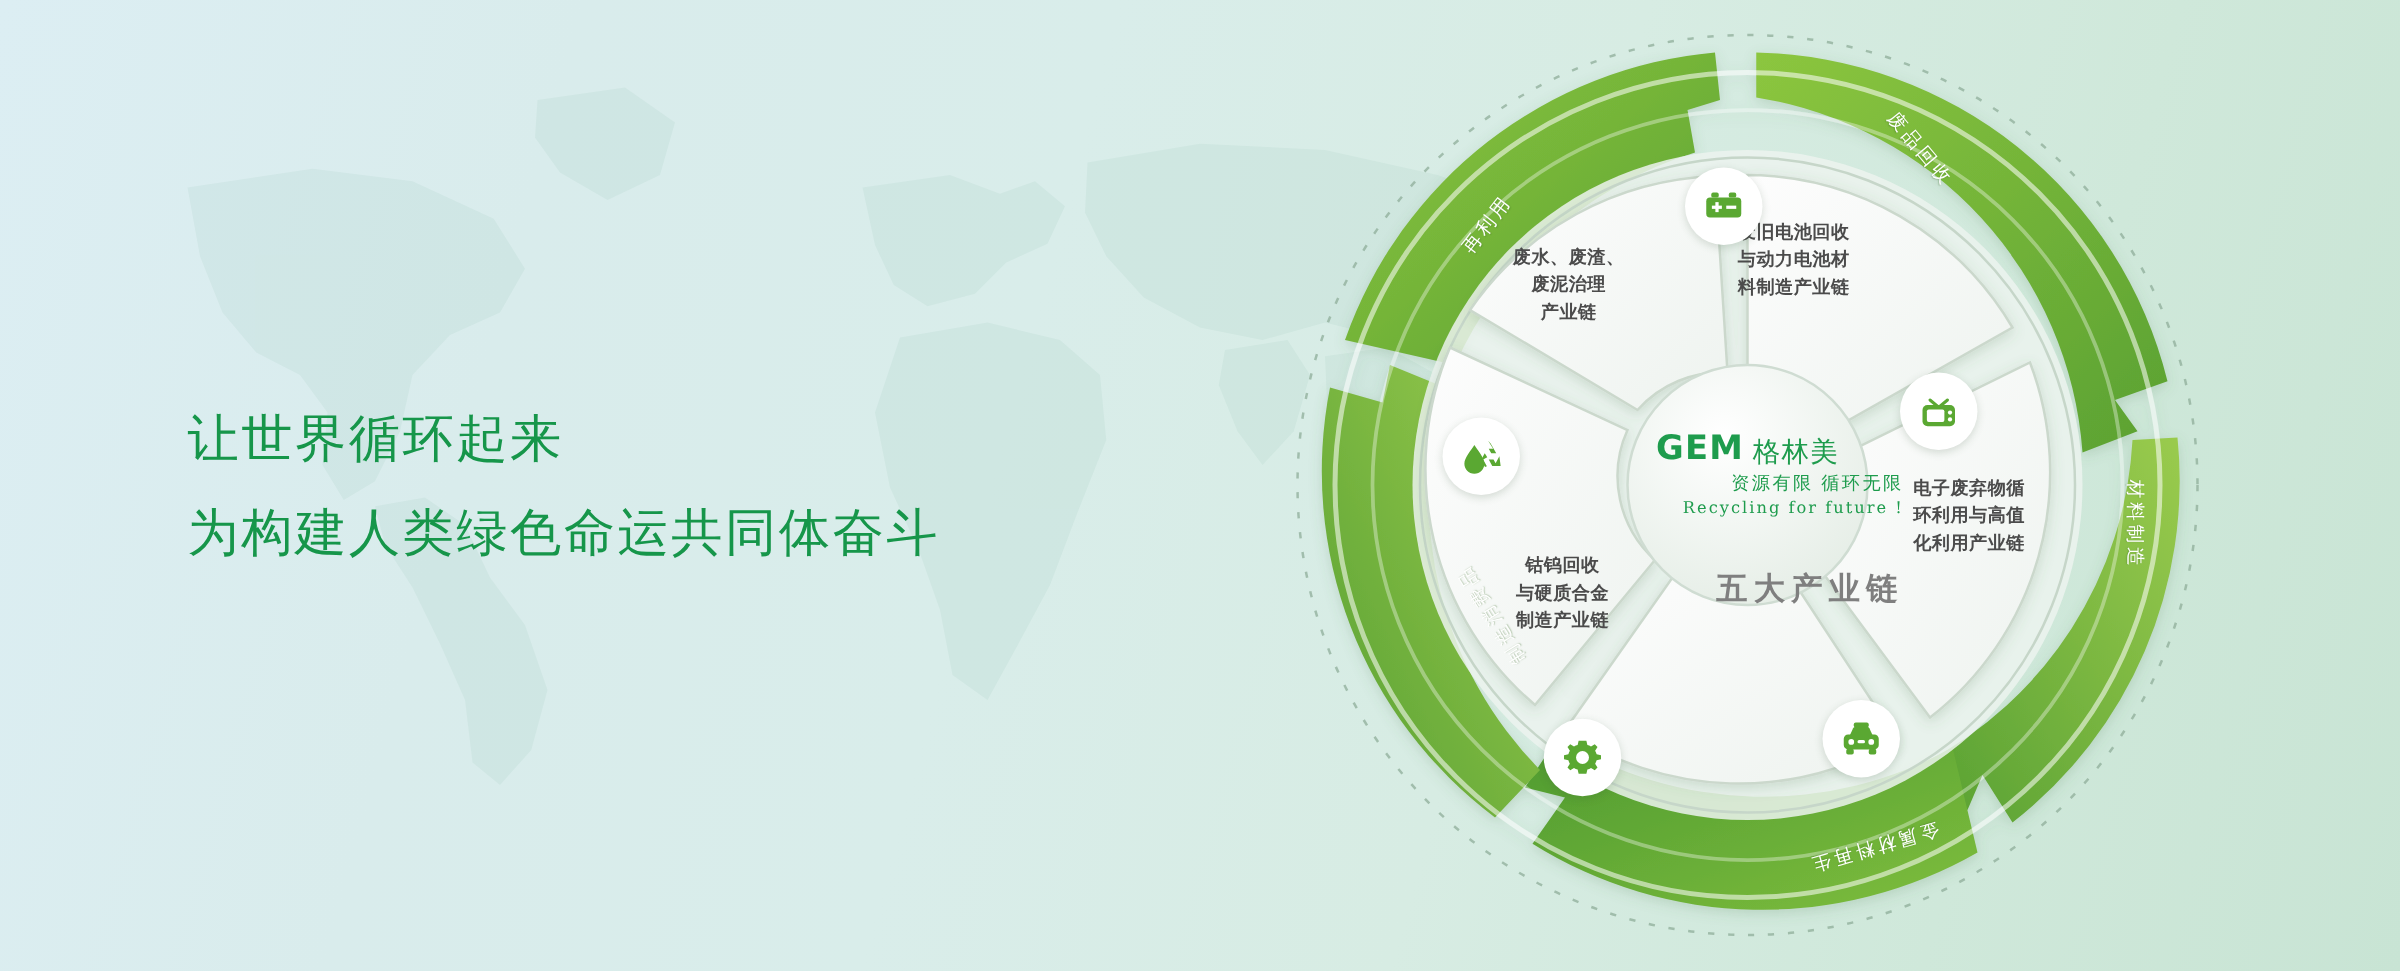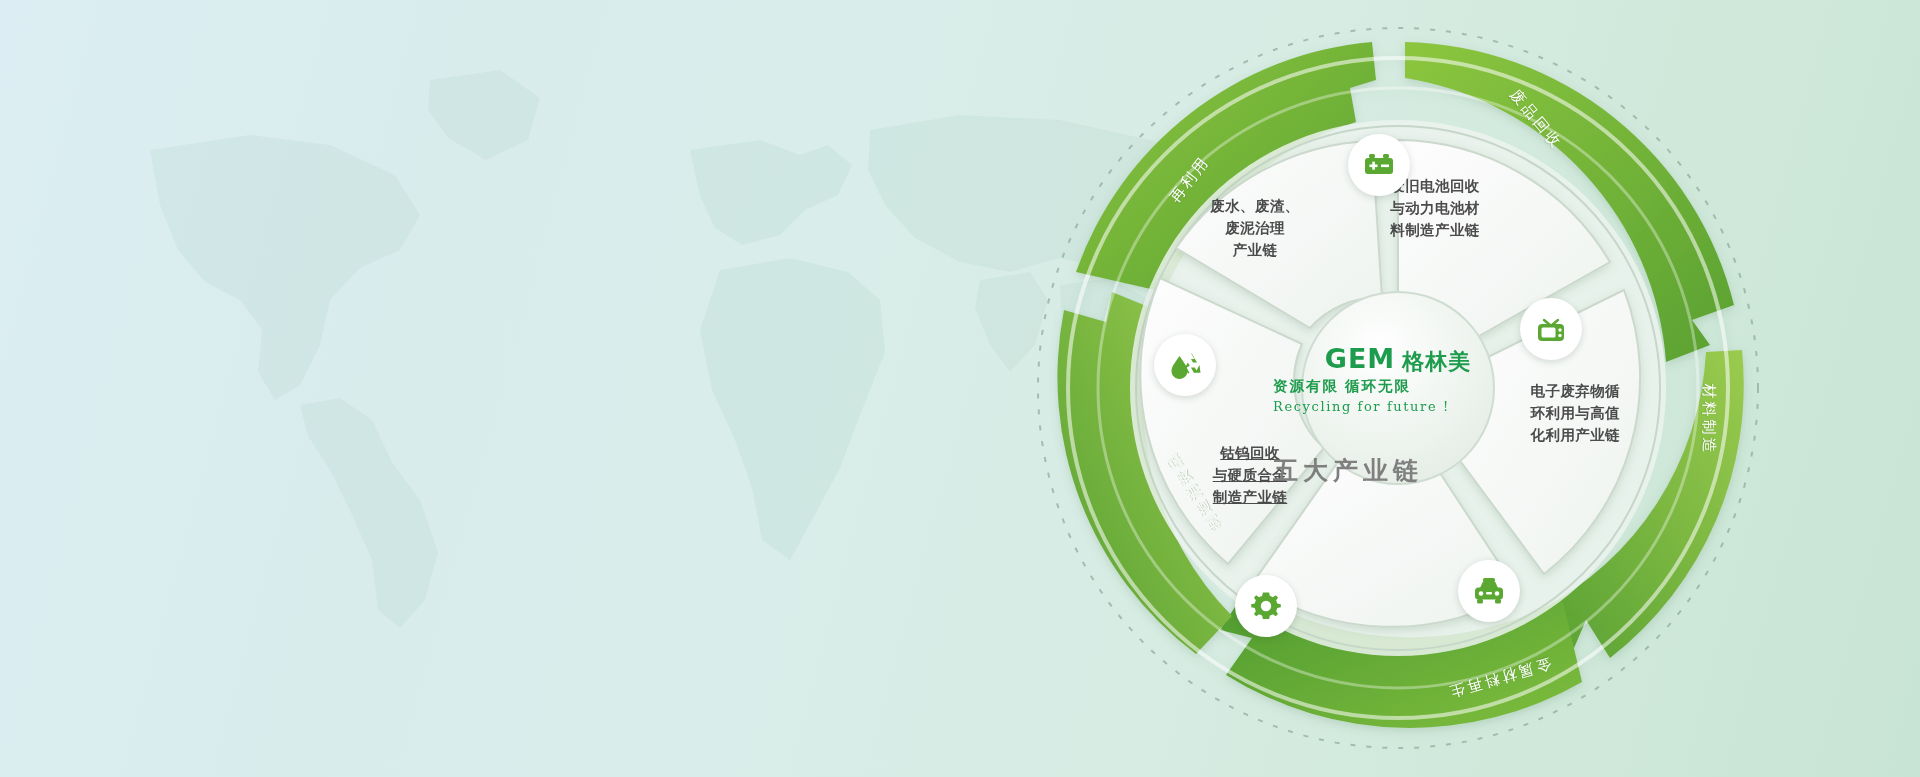--- a/index.html
+++ b/index.html
@@ -49,37 +49,37 @@
   
   .sector-text{
     position:absolute;color:#4b4b4b;font-size:14.5px;line-height:1.52;
     text-align:center;white-space:pre-line;font-weight:600;
     letter-spacing:.4px;
   }
   #txt-water{left:165px;top:185px;width:140px;}
   #txt-battery{left:345px;top:165px;width:140px;}
   #txt-ewaste{left:460px;top:370px;width:140px;text-align:right;}
   #txt-auto{left:335px;top:500px;width:140px;}
-  #txt-cobalt{left:160px;top:432px;width:140px;text-decoration:underline;}
+  #txt-cobalt{left:160px;top:432px;width:140px;}
 
   
   .center-logo{
-    position:absolute;left:253px;top:335px;width:250px;text-align:left;
+    position:absolute;left:253px;top:335px;width:250px;text-align:right;
   }
   .gem-row{display:flex;justify-content:center;align-items:flex-end;gap:7px;}
   .gem-word{
     font-family:"DejaVu Sans",sans-serif;font-weight:700;font-size:27px;
     color:#1e9c4d;letter-spacing:1px;line-height:1;
   }
   .gem-cn{
-    font-size:22px;color:#1e9c4d;font-weight:700;letter-spacing:1px;line-height:1;
+    font-size:22px;color:#1e9c4d;font-weight:400;letter-spacing:1px;line-height:1;
     position:relative;top:1px;
   }
   .gem-sub{
-    margin-top:5px;font-size:14.5px;color:#1e9c4d;letter-spacing:2px;font-weight:700;
+    margin-top:5px;font-size:14.5px;color:#1e9c4d;letter-spacing:2px;font-weight:400;
   }
   .gem-en{
     margin-top:3px;font-family:"DejaVu Serif",serif;font-size:13px;color:#1e9c4d;
     letter-spacing:1.6px;font-weight:400;
   }
   .center-title{
     margin-top:40px;font-size:25px;color:#7f7f7f;letter-spacing:5px;font-weight:700;
   }
 
   
@@ -120,20 +120,24 @@
       <path d="M1150,370 L1200,362 L1248,372 L1290,366 L1310,382 L1272,400 L1220,398 L1175,392 Z"></path>
 
       <path d="M1230,450 L1308,440 L1370,462 L1392,510 L1368,558 L1308,578 L1252,558 L1225,512 Z"></path>
 
       <path d="M1318,205 L1340,192 L1352,218 L1340,250 L1322,240 Z"></path>
 
       <path d="M1440,585 L1468,575 L1478,605 L1455,625 L1438,608 Z"></path>
     </g>
   </svg>
 
+  <div class="headline">
+    <span class="l1">让世界循环起来</span>
+    <span class="l2">为构建人类绿色命运共同体奋斗</span>
+  </div>
 
   <div class="diagram">
 
     <svg class="dia-svg" width="760" height="760" viewBox="0 0 760 760">
       <defs>
         <linearGradient id="gArc1" x1="0" y1="0" x2="1" y2="1">
           <stop offset="0%" stop-color="#8cc63f"></stop>
             <stop offset="100%" stop-color="#5aa132"></stop>
         </linearGradient>
         <linearGradient id="gArc2" x1="1" y1="0" x2="0" y2="1">

